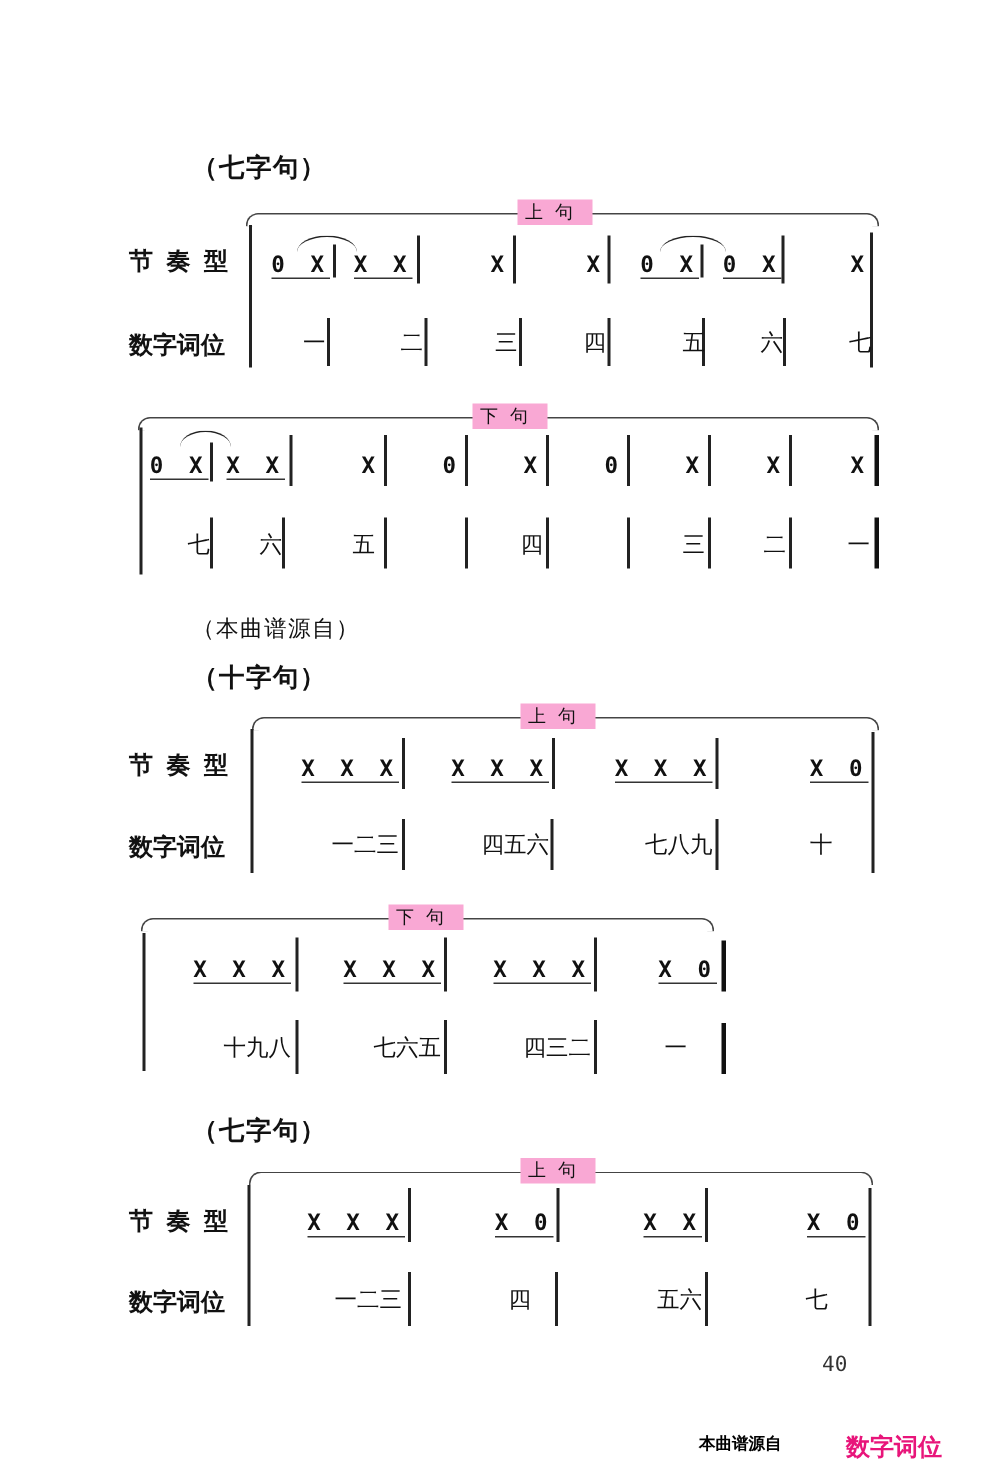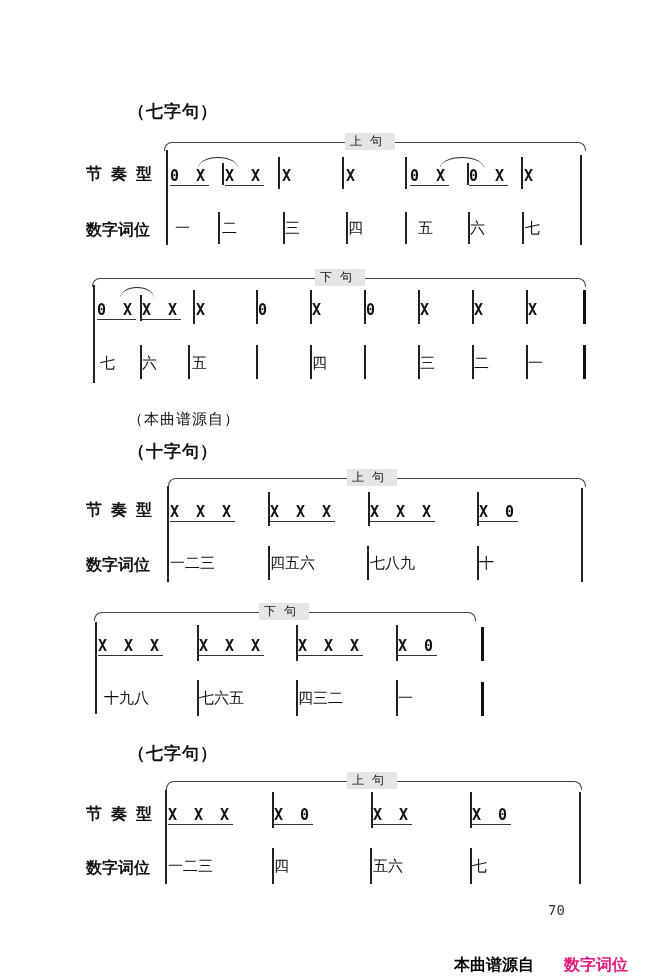--- a/index.html
+++ b/index.html
@@ -7,29 +7,29 @@
            font-family: "DejaVu Serif", "Liberation Serif", serif; color: #111; }
     .abs { position: absolute; }
     .heading { font-size: 17px; font-weight: bold; letter-spacing: 1px; white-space: nowrap; }
     .heading.small { font-size: 15px; font-weight: normal; }
     .rowlabel { font-size: 16px; font-weight: bold; white-space: nowrap; }
     .rowlabel.spaced { letter-spacing: 9px; }
     .vline { position: absolute; width: 1.5px; background: #222; }
     .vline.thick { width: 3px; background: #111; }
     .bracket { position: absolute; border-top: 1px solid #444; border-left: 1px solid #444; border-right: 1px solid #444;
                border-top-left-radius: 8px; border-top-right-radius: 8px; height: 8px; }
-    .bracket-label { position: absolute; top: -10px; background: #e5e5e5; font-size: 12px; padding: 0 5px;
+    .bracket-label { position: absolute; top: -10px; background: #f9a8d4; font-size: 12px; padding: 0 5px;
                      letter-spacing: 8px; font-family: Liberation Sans, sans-serif; white-space: nowrap; }
-    .cell { position: absolute; text-align: left; white-space: nowrap; }
+    .cell { position: absolute; text-align: right; white-space: nowrap; }
     .note { font-family: "DejaVu Sans Mono", "Liberation Mono", monospace; font-weight: bold; font-size: 15px;
             letter-spacing: 4px; display: inline-block; border-bottom: 1.5px solid #333; line-height: 16px; padding-bottom: 1px; }
     .note.plain { border-bottom: none; }
     .num { font-size: 15px; letter-spacing: 0px; }
     .arc { position: absolute; height: 10px; border-top: 1.4px solid #222; border-radius: 50% 50% 0 0 / 100% 100% 0 0; }
-    .footer-left { font-family: Liberation Mono, monospace; font-weight: bold; font-size: 16px; color: #000; }
+    .footer-left { font-family: Liberation Mono, monospace; font-weight: bold; font-size: 11px; color: #000; margin-left: 12px; }
     .footer-right { font-family: "DejaVu Sans", sans-serif; font-weight: bold; font-size: 16px; }
     .pagenum { font-family: "DejaVu Sans Mono", monospace; font-size: 14px; color: #333; }
   </style>
 </head>
 <body>
 
 <div class="abs heading" style="left:128px;top:100px;">（七字句）</div>
 
 <div class="bracket" style="left:164px;top:142px;width:420px;">
   <span class="bracket-label" style="left:180px;">上句</span>
@@ -195,16 +195,16 @@
 
 <div class="vline" style="left:272px;top:848px;height:36px;"></div>
 <div class="vline" style="left:370px;top:848px;height:36px;"></div>
 <div class="vline" style="left:470px;top:848px;height:36px;"></div>
 
 <div class="cell num" style="left:168px;top:857px;width:100px;">一二三</div>
 <div class="cell num" style="left:274px;top:857px;width:80px;">四</div>
 <div class="cell num" style="left:373px;top:857px;width:95px;">五六</div>
 <div class="cell num" style="left:472px;top:857px;width:80px;">七</div>
 
-<div class="abs pagenum" style="left:548px;top:902px;">70</div>
+<div class="abs pagenum" style="left:548px;top:902px;">40</div>
 
 <div class="abs footer-left" style="left:454px;top:955px;">本曲谱源自</div>
 <div class="abs footer-right" style="left:564px;top:955px;color:#e8157a;">数字词位</div>
 
 </body></html>

